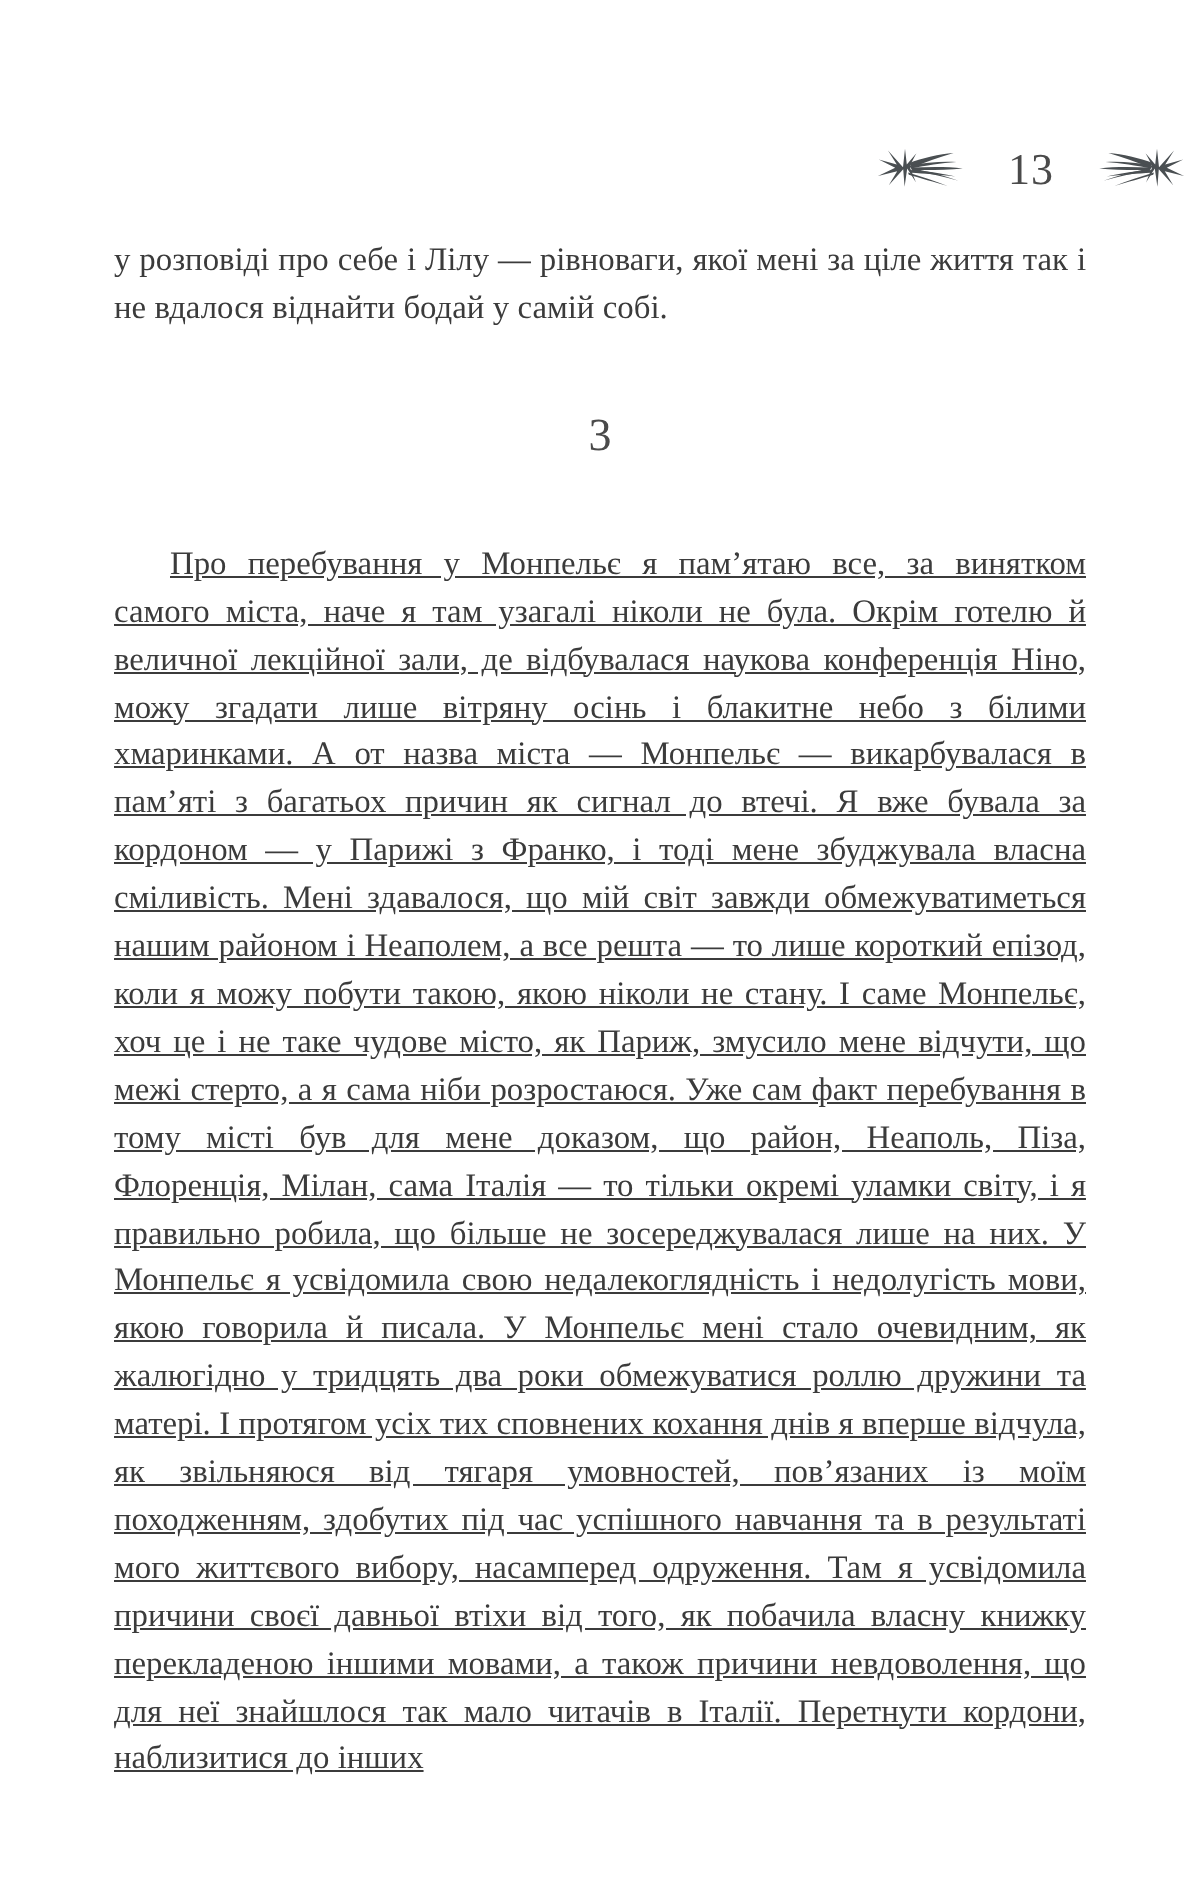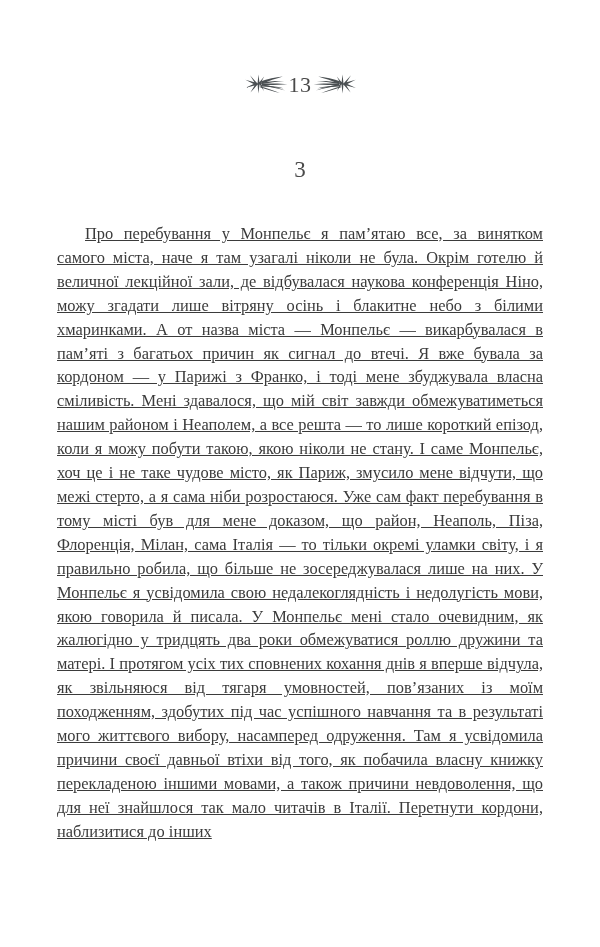--- a/index.html
+++ b/index.html
@@ -24,21 +24,22 @@
 
   
   .running-head {
     position: absolute;
     top: 66px;
     left: 0;
     width: 600px;
     height: 36px;
     display: flex;
     align-items: center;
-    justify-content: center;
+    justify-content: flex-end;
+    gap: 21px;
   }
 
   .ornament {
     width: 52px;
     height: 30px;
     display: block;
     flex: 0 0 auto;
   }
   .ornament svg { display: block; }
   .ornament.flip { transform: scaleX(-1); }
@@ -136,20 +137,21 @@
           <path d="M24.4 14.8 C33.0 14.4 42.6 14.2 50.4 15.2 C42.4 15.9 32.8 16.2 24.8 15.9 Z"></path>
           <path d="M25.0 15.2 C33.4 16.6 41.6 18.8 48.2 21.4 C41.0 19.4 32.6 17.5 25.0 16.4 Z"></path>
         </g>
       </svg>
     </span>
 
   </div>
 
   <div class="textblock">
 
+    <p class="para continuation">у розповіді про себе і Лілу — рівноваги, якої мені за ціле життя так і не вдалося віднайти бодай у самій собі.</p>
 
     <div class="gap-before-number"></div>
 
     <div class="section-number">3</div>
 
     <div class="gap-after-number"></div>
 
     <p class="para body-para">Про перебування у Монпельє я пам’ятаю все, за винятком самого міста, наче я там узагалі ніколи не була. Окрім готелю й величної лекційної зали, де відбувалася наукова конференція Ніно, можу згадати лише вітряну осінь і блакитне небо з білими хмаринками. А от назва міста — Монпельє — викарбувалася в пам’яті з багатьох причин як сигнал до втечі. Я вже бувала за кордоном — у Парижі з Франко, і тоді мене збуджувала власна сміливість. Мені здавалося, що мій світ завжди обмежуватиметься нашим районом і Неаполем, а все решта — то лише короткий епізод, коли я можу побути такою, якою ніколи не стану. І саме Монпельє, хоч це і не таке чудове місто, як Париж, змусило мене відчути, що межі стерто, а я сама ніби розростаюся. Уже сам факт перебування в тому місті був для мене доказом, що район, Неаполь, Піза, Флоренція, Мілан, сама Італія — то тільки окремі уламки світу, і я правильно робила, що більше не зосереджувалася лише на них. У Монпельє я усвідомила свою недалекоглядність і недолугість мови, якою говорила й писала. У Монпельє мені стало очевидним, як жалюгідно у тридцять два роки обмежуватися роллю дружини та матері. І протягом усіх тих сповнених кохання днів я вперше відчула, як звільняюся від тягаря умовностей, пов’язаних із моїм походженням, здобутих під час успішного навчання та в результаті мого життєвого вибору, насамперед одруження. Там я усвідомила причини своєї давньої втіхи від того, як побачила власну книжку перекладеною іншими мовами, а також причини невдоволення, що для неї знайшлося так мало читачів в Італії. Перетнути кордони, наблизитися до інших</p>
 
   </div>

